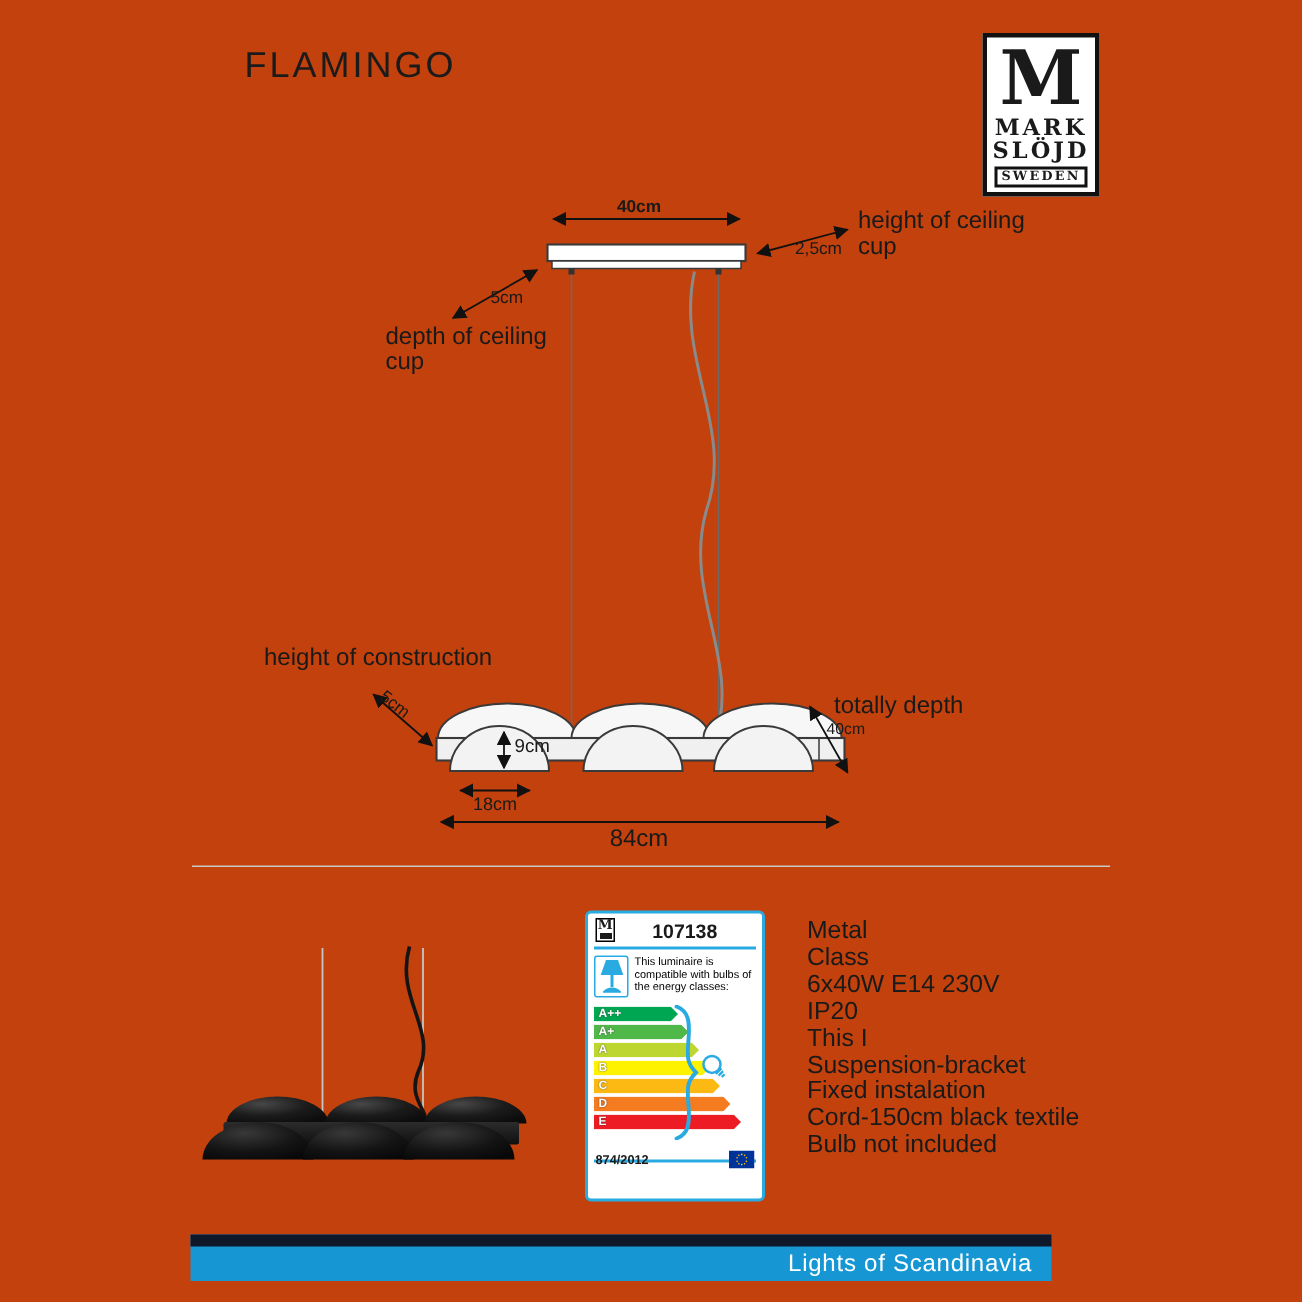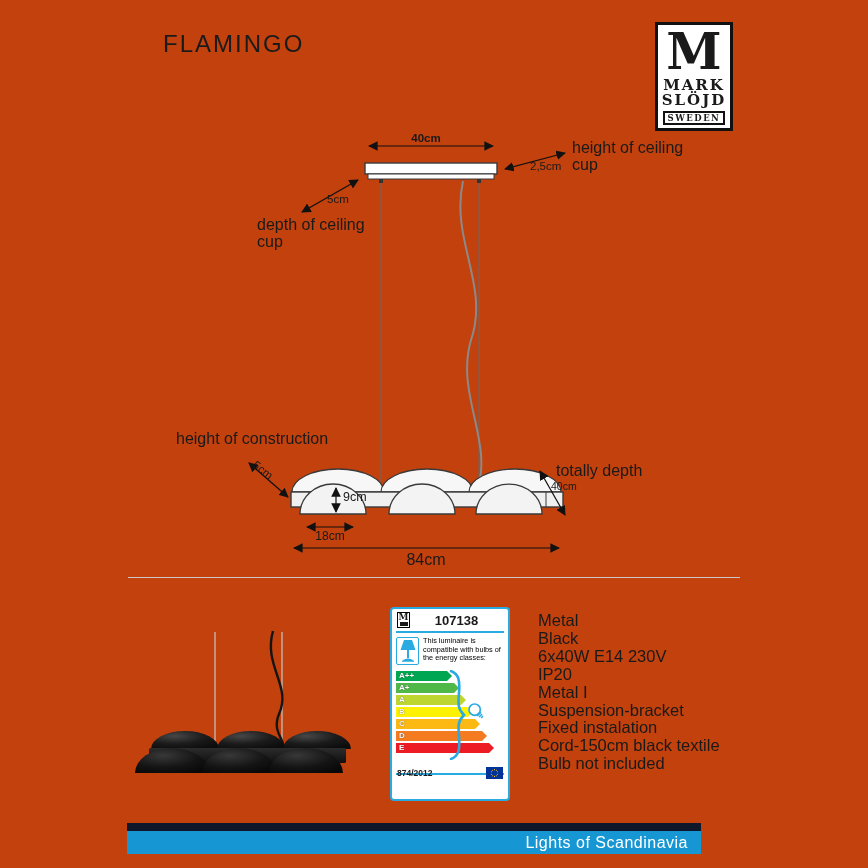--- a/index.html
+++ b/index.html
@@ -238,24 +238,24 @@
             <circle cx="5.4" cy="7.2" r="0.55"></circle>
             <circle cx="5.4" cy="4.8" r="0.55"></circle>
           <circle cx="6.6" cy="3.2" r="0.55"></circle>
         </g>
       </svg>
     </div>
   </div>
 
   <div class="abs" id="specs">
       <div class="spec-line">Metal</div>
-      <div class="spec-line">Black</div>
+      <div class="spec-line">Class</div>
       <div class="spec-line">6x40W E14 230V</div>
       <div class="spec-line">IP20</div>
-      <div class="spec-line">Metal I</div>
+      <div class="spec-line">This I</div>
       <div class="spec-line">Suspension-bracket</div>
       <div class="spec-line">Fixed instalation</div>
       <div class="spec-line">Cord-150cm black textile</div>
       <div class="spec-line">Bulb not included</div>
     </div>
 
   <div class="abs" id="footbar" style="background: rgb(22, 151, 212);">
     <div class="ftxt">Lights of Scandinavia</div>
   </div>
 

